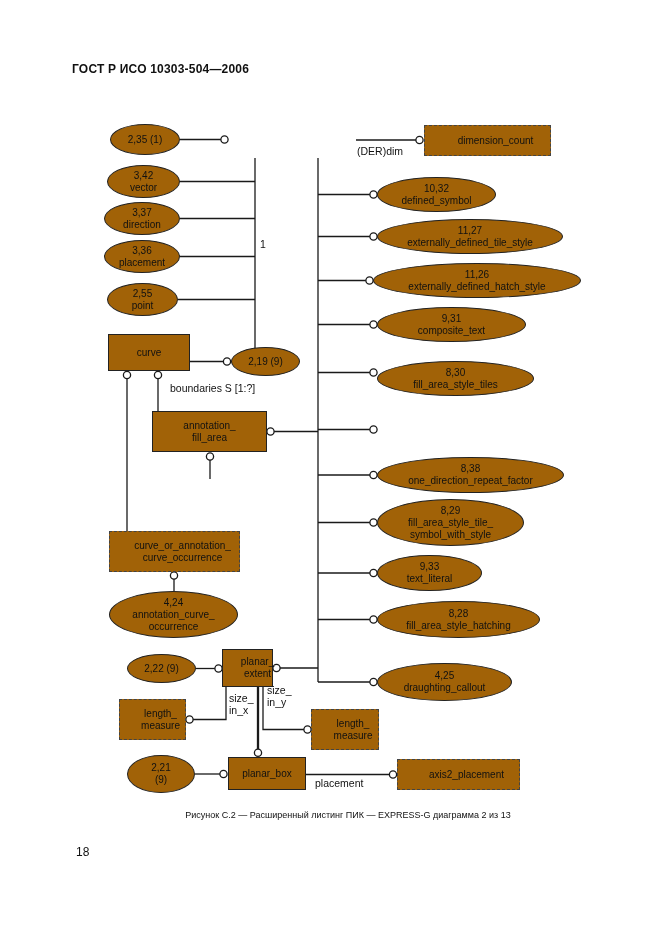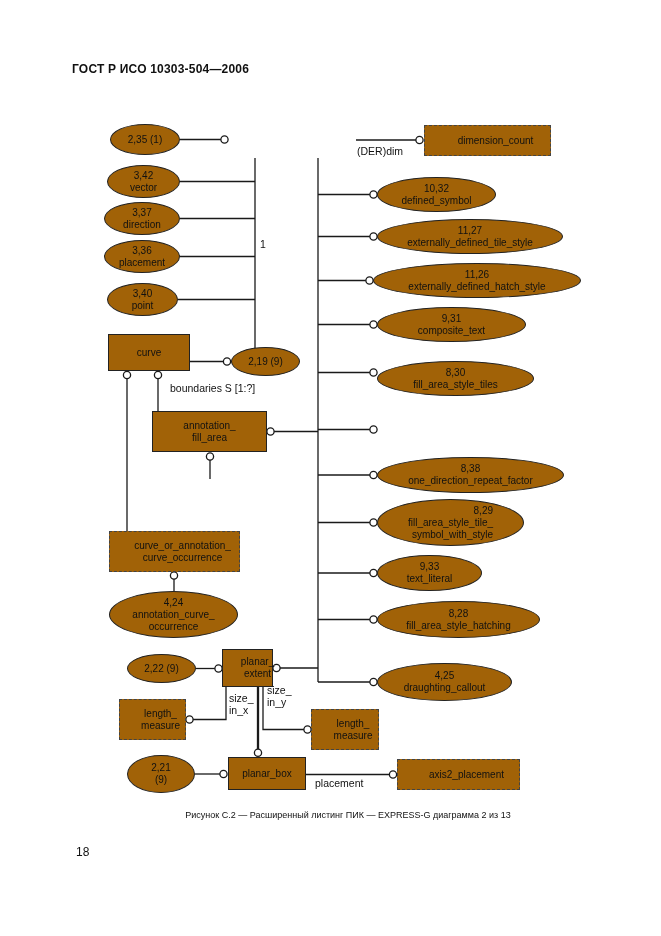--- a/index.html
+++ b/index.html
@@ -112,21 +112,21 @@
 extent</div>
   <div class="node ent" style="left:228px;top:757px;width:78px;height:33px;">planar_box</div>
 
   <div class="node ref" style="left:110px;top:124px;width:70px;height:31px;">2,35 (1)</div>
   <div class="node ref" style="left:107px;top:165px;width:73px;height:33px;">3,42
 vector</div>
   <div class="node ref" style="left:104px;top:202px;width:76px;height:33px;">3,37
 direction</div>
   <div class="node ref" style="left:104px;top:240px;width:76px;height:33px;">3,36
 placement</div>
-  <div class="node ref" style="left:107px;top:283px;width:71px;height:33px;">3,40
+  <div class="node ref" style="left:107px;top:283px;width:71px;height:33px;">2,55
 point</div>
   <div class="node ref" style="left:231px;top:347px;width:69px;height:29px;">2,19 (9)</div>
   <div class="node ref" style="left:109px;top:591px;width:129px;height:47px;">4,24
 annotation_curve_
 occurrence</div>
   <div class="node ref" style="left:127px;top:654px;width:69px;height:29px;">2,22 (9)</div>
   <div class="node ref" style="left:127px;top:755px;width:68px;height:38px;">2,21
 (9)</div>
 
   <div class="node ref" style="left:377px;top:177px;width:119px;height:35px;">10,32
@@ -134,21 +134,21 @@
   <div class="node ref" style="left:377px;top:219px;width:186px;height:35px;">11,27
 externally_defined_tile_style</div>
   <div class="node ref" style="left:373px;top:263px;width:208px;height:35px;">11,26
 externally_defined_hatch_style</div>
   <div class="node ref" style="left:377px;top:307px;width:149px;height:35px;">9,31
 composite_text</div>
   <div class="node ref" style="left:377px;top:355px;width:157px;height:35px;margin-top:6px;">8,30
 fill_area_style_tiles</div>
   <div class="node ref" style="left:377px;top:457px;width:187px;height:36px;">8,38
 one_direction_repeat_factor</div>
-  <div class="node ref" style="left:377px;top:499px;width:147px;height:47px;text-align:right;">8,29
+  <div class="node ref" style="left:377px;top:499px;width:147px;height:47px;">8,29
 fill_area_style_tile_
 symbol_with_style</div>
   <div class="node ref" style="left:377px;top:555px;width:105px;height:36px;">9,33
 text_literal</div>
   <div class="node ref" style="left:377px;top:601px;width:163px;height:37px;">8,28
 fill_area_style_hatching</div>
   <div class="node ref" style="left:377px;top:663px;width:135px;height:38px;">4,25
 draughting_callout</div>
 
   <div class="node sel" style="left:424px;top:125px;width:127px;height:31px;">dimension_count</div>

